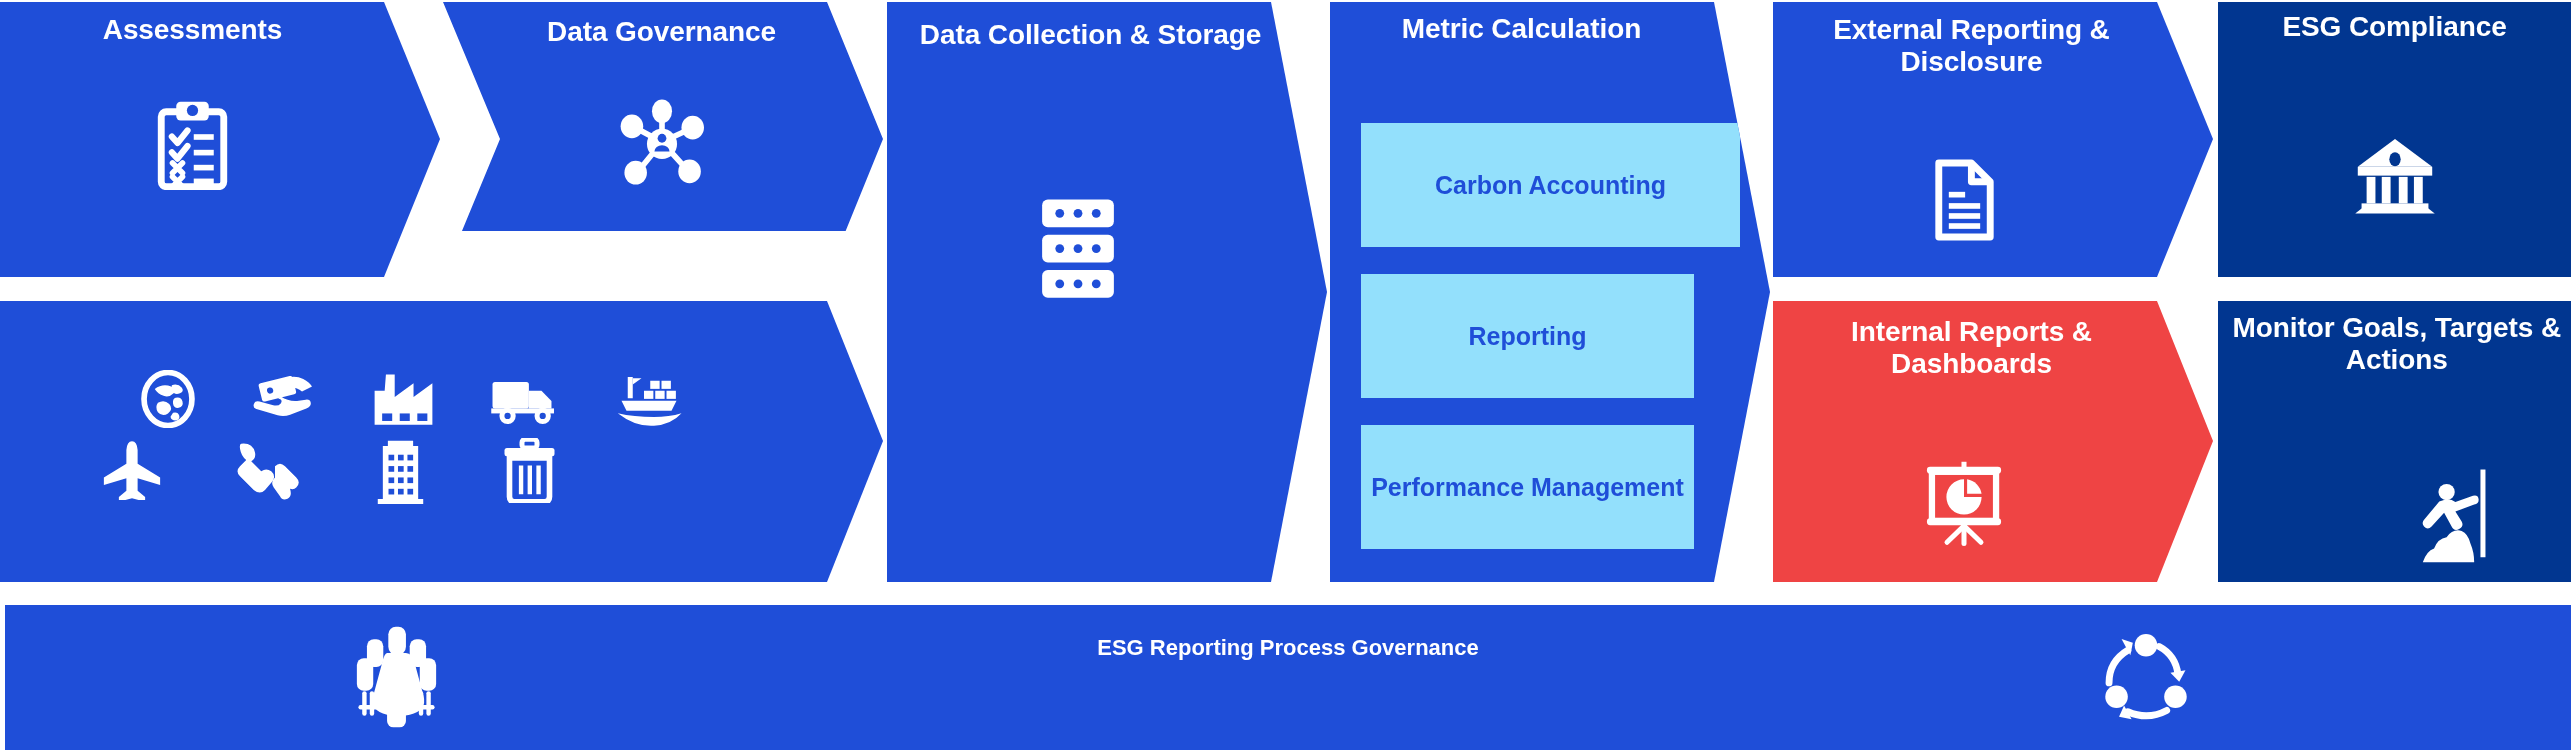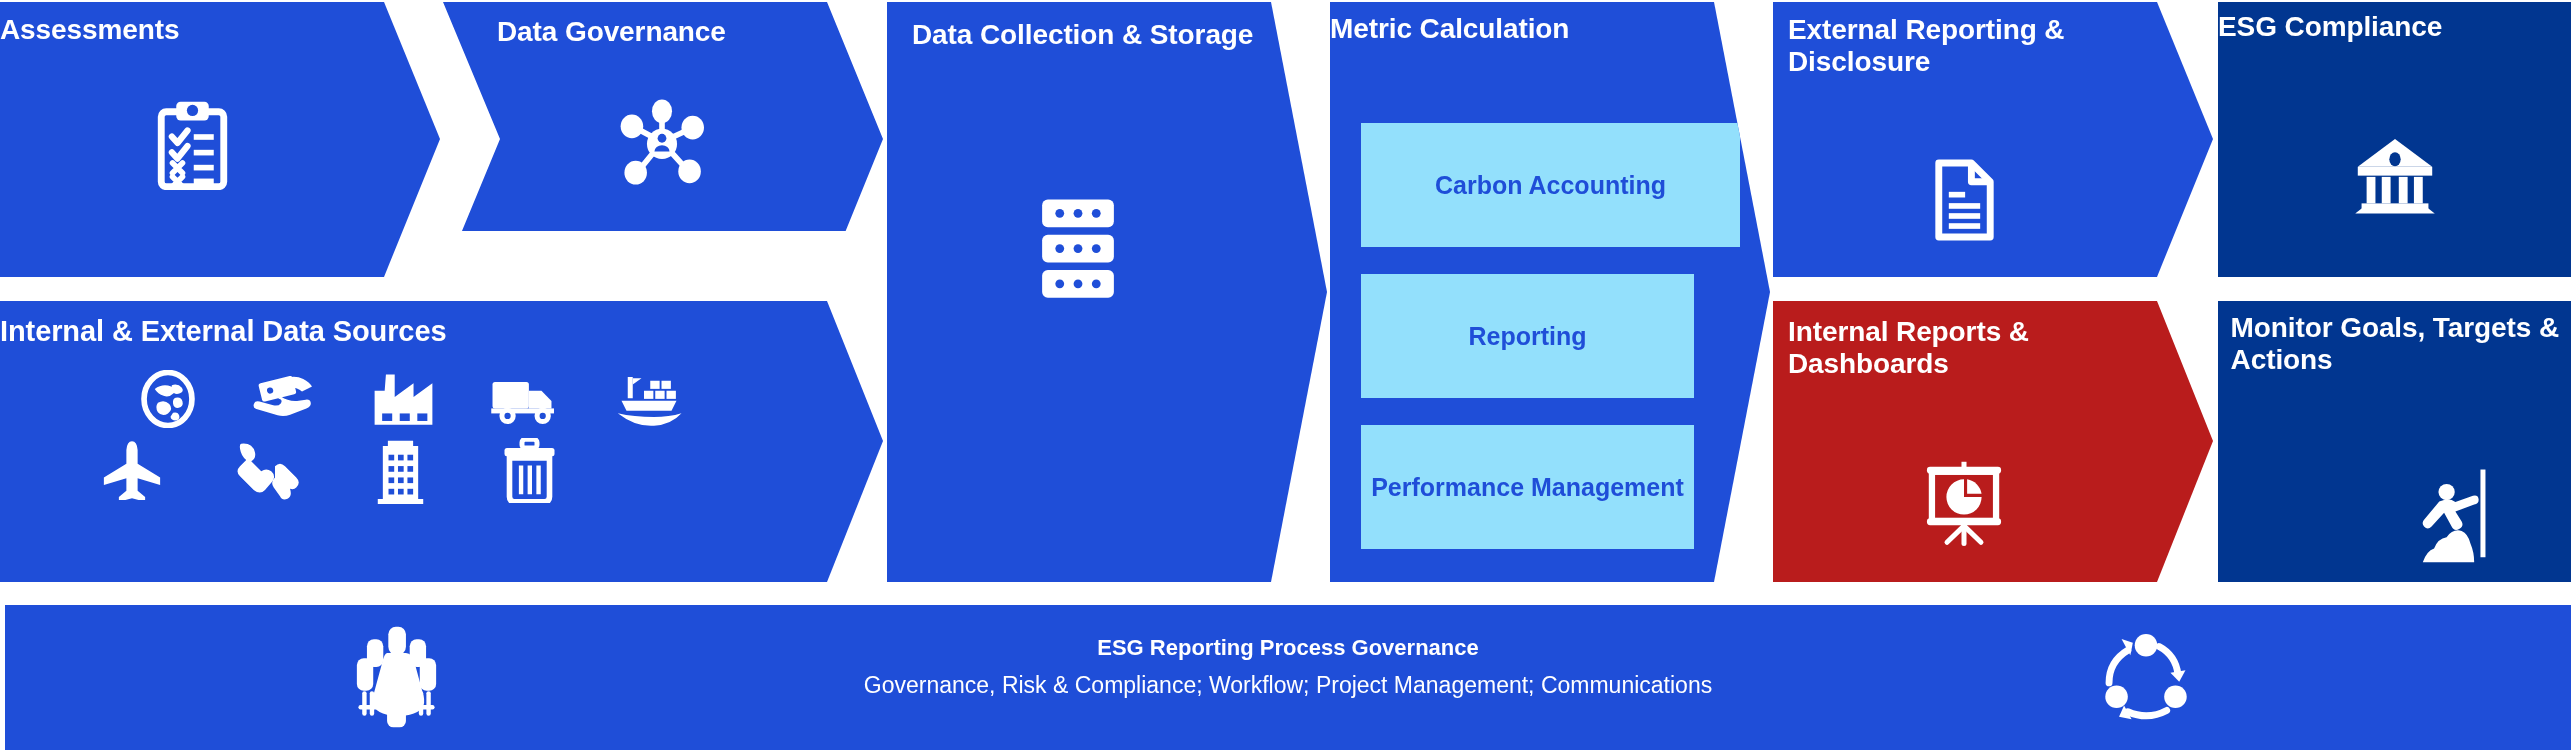--- a/index.html
+++ b/index.html
@@ -1,21 +1,21 @@
 <!DOCTYPE html>
 <html style="font-size:10px"><head>
 <meta charset="utf-8">
 <style>
   html,body{margin:0;padding:0;background:#ffffff;}
   body{width:2576px;height:750px;font-family:"Liberation Sans",sans-serif;overflow:hidden;}
   #stage{position:relative;width:2576px;height:750px;background:#fff;}
 
   .chev{position:absolute;color:#fff;box-sizing:border-box;}
   .chev .title{
-    position:absolute;left:0;right:0;text-align:left;
+    position:absolute;left:0;right:0;text-align:center;
     font-weight:bold;line-height:1.13;letter-spacing:-0.1px;
     color:#ffffff;
   }
   .iconwrap{position:absolute;left:0;right:0;display:flex;align-items:center;justify-content:center;}
   .iconwrap.multi{flex-direction:column;gap:8.8px;}
   .iconrow{display:flex;align-items:center;justify-content:center;}
 
   
   .subbox{position:absolute;background:#93E0FC;display:flex;align-items:center;justify-content:center;text-align:center;}
   .subbox span{color:#1F4ED8;font-weight:bold;font-size:25px;line-height:1.2;}
@@ -150,21 +150,20 @@
           <rect x="95" y="68" width="14" height="42"></rect>
         </g>
         <rect x="12" y="110" width="106" height="10" fill="#fff"></rect>
         <path d="M2 126 h126 l-10 -8 h-106 z" fill="#fff"></path>
       </svg>
     </div>
   </div>
 
   <div class="chev" style="left:0px;top:301px;width:883px;height:281px;background:#1F4ED8;
               clip-path:polygon(0 0, 827px 0, 883px 140px, 827px 281px, 0 281px);">
-    <div class="title" style="top:14px;font-size:29px;padding-right:60px;">Internal &amp; External Data Sources</div>
 
     <div class="iconwrap multi" style="top:69px;padding-right:60px;">
       <div class="iconrow" style="gap:55px;">
         <svg width="58" height="58" viewBox="0 0 92 92">
           <ellipse cx="46" cy="46" rx="38" ry="42" fill="none" stroke="#fff" stroke-width="9"></ellipse>
           <path d="M25 30 q12 -9 26 -4 q10 4 4 11 q-7 7 -16 4 q-9 -3 -14 -11z M52 24 q10 -3 16 4 q4 6 -3 9 q-9 3 -13 -4z M30 52 q10 -6 18 2 q7 8 -2 15 q-9 6 -16 -2 q-5 -8 0 -15z M58 44 q9 -2 11 6 q2 8 -6 10 q-8 1 -9 -7 q-1 -7 4 -9z M54 68 q8 -2 10 5 q1 6 -6 7 q-7 0 -8 -6z" fill="#fff"></path>
         </svg>
         <svg width="65" height="58" viewBox="0 0 104 92">
           <g transform="rotate(-14 52 34)">
             <rect x="14" y="12" width="56" height="30" rx="4" fill="#fff"></rect>
@@ -239,21 +238,21 @@
           <g fill="#fff">
             <rect x="27" y="44" width="7" height="46"></rect>
             <rect x="41" y="44" width="7" height="46"></rect>
             <rect x="55" y="44" width="7" height="46"></rect>
           </g>
         </svg>
       </div>
     </div>
   </div>
 
-  <div class="chev" style="left:1773px;top:301px;width:440px;height:281px;background:#b91c1c;
+  <div class="chev" style="left:1773px;top:301px;width:440px;height:281px;background:#ef4444;
               clip-path:polygon(0 0, 384px 0, 440px 140px, 384px 281px, 0 281px);">
     <div class="title" style="top:15px;font-size:28px;padding-right:58px;padding-left:15px;">Internal Reports &amp; Dashboards</div>
     <div class="iconwrap" style="top:157px;padding-right:58px;">
       <svg width="82" height="88" viewBox="0 0 130 140">
         <rect x="14" y="22" width="102" height="78" fill="none" stroke="#fff" stroke-width="10"></rect>
         <rect x="6" y="14" width="118" height="11" rx="5" fill="#fff"></rect>
         <rect x="6" y="96" width="118" height="11" rx="5" fill="#fff"></rect>
         <rect x="61" y="6" width="8" height="10" fill="#fff"></rect>
         <g stroke="#fff" stroke-width="8" stroke-linecap="round">
           <line x1="65" y1="106" x2="65" y2="136"></line>
@@ -293,21 +292,20 @@
           <line x1="36" y1="132" x2="60" y2="132"></line>
           <line x1="132" y1="110" x2="132" y2="142"></line>
             <line x1="144" y1="110" x2="144" y2="142"></line>
           <line x1="126" y1="132" x2="150" y2="132"></line>
         </g>
         <rect x="78" y="132" width="30" height="32" rx="10" fill="#fff"></rect>
       </svg>
     </div>
 
     <div class="gtitle">ESG Reporting Process Governance</div>
-    <div class="gsub">Governance, Risk &amp; Compliance; Workflow; Project Management; Communications</div>
 
     <div class="gicon-right">
       <svg width="94" height="94" viewBox="0 0 150 150">
         <circle cx="75" cy="26" r="18" fill="#fff"></circle>
         <circle cx="122" cy="108" r="18" fill="#fff"></circle>
         <circle cx="28" cy="108" r="18" fill="#fff"></circle>
         <path d="M96 28 q26 14 30 44" stroke="#fff" stroke-width="11" fill="none" stroke-linecap="round"></path>
         <path d="M138 66 l-10 18 l-14 -14z" fill="#fff"></path>
         <path d="M108 130 q-30 16 -62 2" stroke="#fff" stroke-width="11" fill="none" stroke-linecap="round"></path>
         <path d="M52 144 l-20 -4 l8 -18z" fill="#fff"></path>

